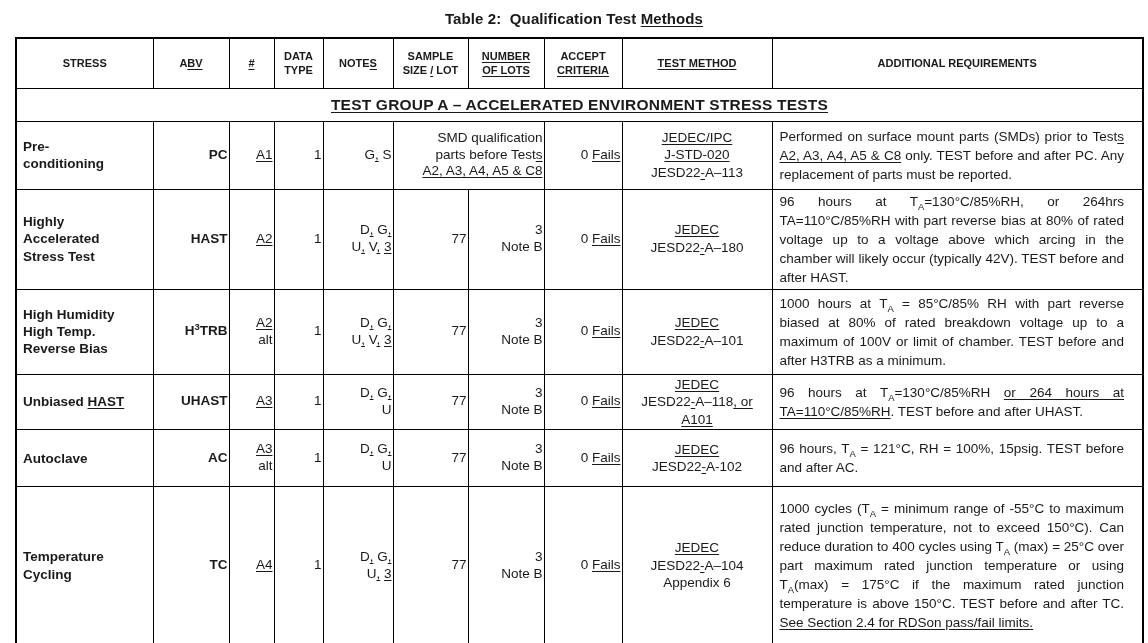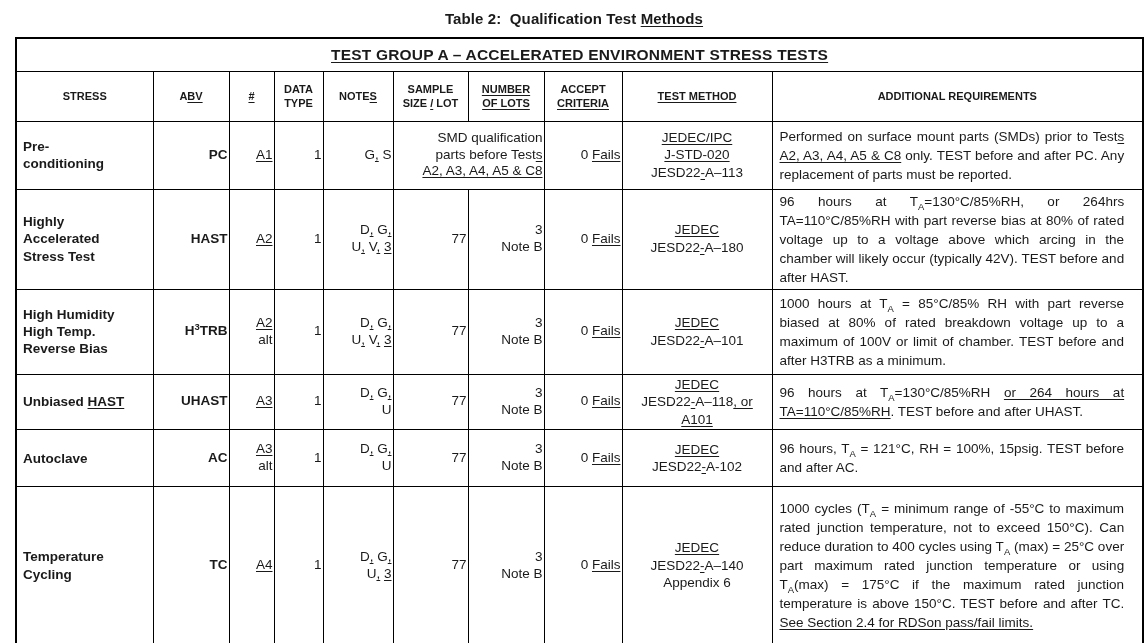--- a/index.html
+++ b/index.html
@@ -55,25 +55,21 @@
       <col style="width:49px">
         <col style="width:70px">
         <col style="width:75px">
       <col style="width:76px">
         <col style="width:78px">
         <col style="width:150px">
       <col style="width:371px">
     </colgroup>
 
     <tbody>
-        <tr style="height:33px">
-      <td colspan="10" class="group"><span class="u">TEST GROUP A – ACCELERATED ENVIRONMENT STRESS TESTS</span></td>
-    </tr>
-
-    <tr style="height:50px">
+        <tr style="height:50px">
       <th>
             <div><span>STRESS</span></div>
           </th>
       <th>
             <div><span>A</span><span class="u">BV</span></div>
           </th>
       <th>
             <div><span class="u">#</span></div>
           </th>
       <th>
@@ -94,20 +90,24 @@
       <th>
             <div><span>ACCEPT</span></div>
             <div><span class="u">CRITERIA</span></div>
           </th>
       <th>
             <div><span class="u">TEST METHOD</span></div>
           </th>
       <th>
             <div><span>ADDITIONAL REQUIREMENTS</span></div>
           </th>
+    </tr>
+
+    <tr style="height:33px">
+      <td colspan="10" class="group"><span class="u">TEST GROUP A – ACCELERATED ENVIRONMENT STRESS TESTS</span></td>
     </tr>
 
     <tr style="height:68px">
       <td class="stress">
             <div><span>Pre-</span></div>
             <div><span>conditioning</span></div>
           </td>
       <td class="abv">
             <div><span>PC</span></div>
           </td>
@@ -302,21 +302,21 @@
           </td>
       <td class="center">
             <div><span>3</span></div>
             <div><span>Note B</span></div>
           </td>
       <td class="center">
             <div><span>0 </span><span class="u">Fails</span></div>
           </td>
       <td class="method">
             <div><span class="u">JEDEC</span></div>
-            <div><span>JESD22</span><span class="u">-</span><span>A–140</span></div>
+            <div><span>JESD22</span><span class="u">-</span><span>A–104</span></div>
             <div><span>Appendix 6</span></div>
           </td>
       <td class="addl"><span>1000 cycles (T</span><sub>A</sub><span> = minimum range of -55°C to maximum rated junction temperature, not to exceed 150°C).  Can reduce duration to 400 cycles using T</span><sub>A</sub><span> (max) = 25°C over part maximum rated junction temperature or using T</span><sub>A</sub><span>(max) = 175°C if the maximum rated junction temperature is above 150°C.  TEST before and after TC.  </span><span class="u">See Section 2.4 for RDSon pass/fail limits.</span></td>
     </tr>
 
     <tr style="height:10px" class="sliver">
       <td></td>
           <td></td>
           <td></td>
       <td></td>

